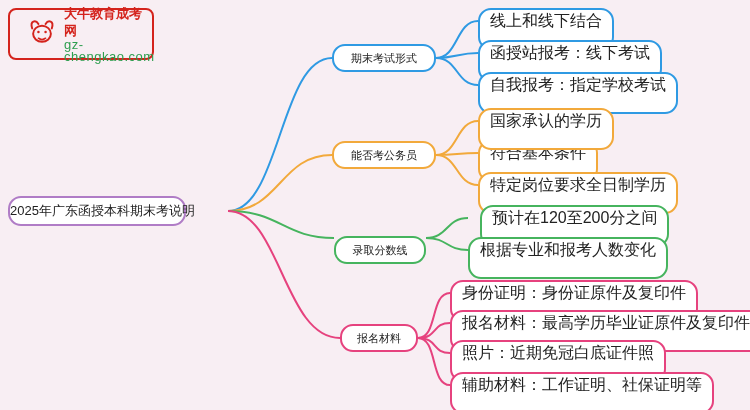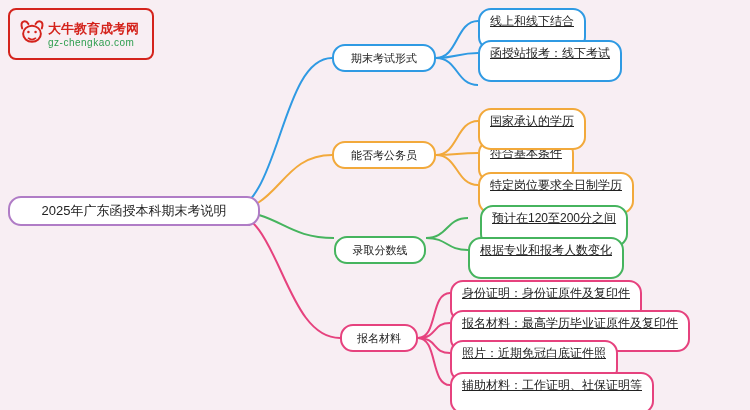--- a/index.html
+++ b/index.html
@@ -1,34 +1,34 @@
 <!DOCTYPE html>
 <html><head>
 <meta charset="utf-8">
 <style>
   html,body{margin:0;padding:0;}
   body{font-family:"Liberation Sans","DejaVu Sans",sans-serif;}
   .canvas{position:relative;width:750px;height:410px;background:#f8eef3;overflow:hidden;}
   svg.links{position:absolute;left:0;top:0;pointer-events:none;}
   .node{position:absolute;box-sizing:border-box;background:#ffffff;border:2px solid #999;
         border-radius:13px;color:#222;white-space:nowrap;z-index:2;}
-  .root{width:252px;height:30px;line-height:26px;font-size:13px;text-align:center;
+  .root{width:178px;height:30px;line-height:26px;font-size:13px;text-align:center;
         border-color:#b07cc6;}
   .branch{height:28px;line-height:24px;font-size:11px;text-align:center;}
-  .leaf{height:42px;line-height:22px;font-size:12px;padding:0 10px;text-decoration:underline;}
+  .leaf{height:42px;line-height:22px;font-size:16px;padding:0 10px;}
   .c-blue{border-color:#2f9ae3;}
   .c-orange{border-color:#f2a93b;}
   .c-green{border-color:#46b45e;}
   .c-pink{border-color:#e6427e;}
   .logo{position:absolute;left:8px;top:8px;width:146px;height:52px;border:2px solid #d4231c;
-        border-radius:8px;display:flex;align-items:center;padding:2px 6px;
+        border-radius:8px;display:flex;align-items:center;gap:6px;padding:2px 16px;
         box-sizing:border-box;z-index:3;}
   .logo-text{display:flex;flex-direction:column;justify-content:center;}
   .logo-title{color:#d4231c;font-weight:bold;font-size:13px;line-height:17px;}
-  .logo-sub{color:#2e9e4f;font-size:10px;letter-spacing:0.5px;line-height:12px;}
+  .logo-sub{color:#2e9e4f;font-size:13px;letter-spacing:0.5px;line-height:12px;}
 </style>
 </head>
 <body>
 
 <div class="canvas">
 
   <svg class="links" width="750" height="410">
 
     <path d="M228 211 C 280 211, 280 58, 332 58" stroke="#2f9ae3" stroke-width="2" fill="none"></path>
     <path d="M228 211 C 280 211, 280 155, 332 155" stroke="#f2a93b" stroke-width="2" fill="none"></path>
@@ -71,20 +71,21 @@
 
   <div class="node root" style="left:8px;top:196px;">2025年广东函授本科期末考说明</div>
 
   <div class="node branch c-blue" style="left:332px;top:44px;width:104px;">期末考试形式</div>
   <div class="node branch c-orange" style="left:332px;top:141px;width:104px;">能否考公务员</div>
   <div class="node branch c-green" style="left:334px;top:236px;width:92px;">录取分数线</div>
   <div class="node branch c-pink" style="left:340px;top:324px;width:78px;">报名材料</div>
 
   <div class="node leaf c-blue" style="left:478px;top:8px;">线上和线下结合</div>
   <div class="node leaf c-blue" style="left:478px;top:40px;">函授站报考：线下考试</div>
+  <div class="node leaf c-blue" style="left:478px;top:72px;">自我报考：指定学校考试</div>
 
   <div class="node leaf c-orange" style="left:478px;top:140px;">符合基本条件</div>
   <div class="node leaf c-orange" style="left:478px;top:108px;">国家承认的学历</div>
   <div class="node leaf c-orange" style="left:478px;top:172px;">特定岗位要求全日制学历</div>
 
   <div class="node leaf c-green" style="left:480px;top:205px;">预计在120至200分之间</div>
   <div class="node leaf c-green" style="left:468px;top:237px;">根据专业和报考人数变化</div>
 
   <div class="node leaf c-pink" style="left:450px;top:280px;">身份证明：身份证原件及复印件</div>
   <div class="node leaf c-pink" style="left:450px;top:310px;">报名材料：最高学历毕业证原件及复印件</div>

